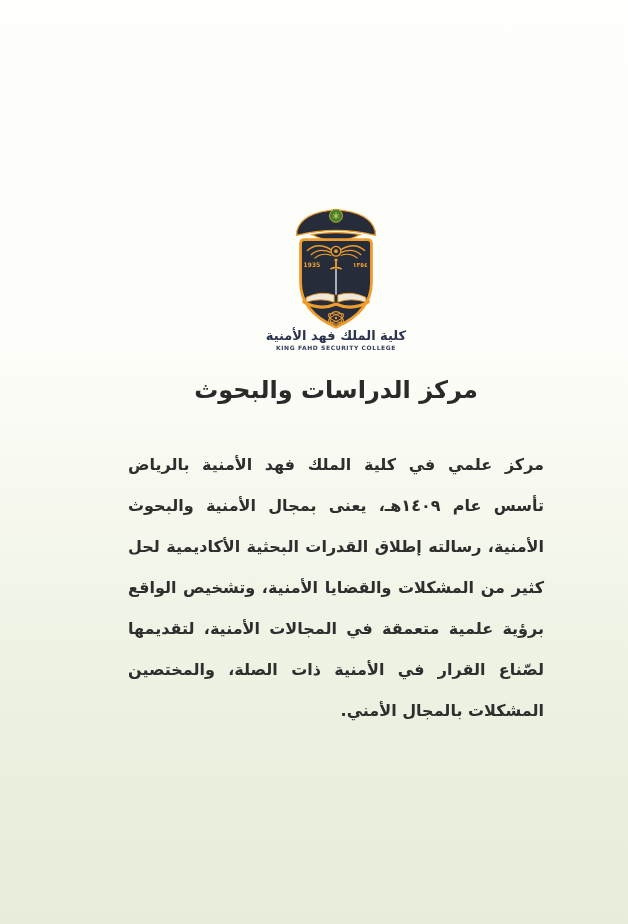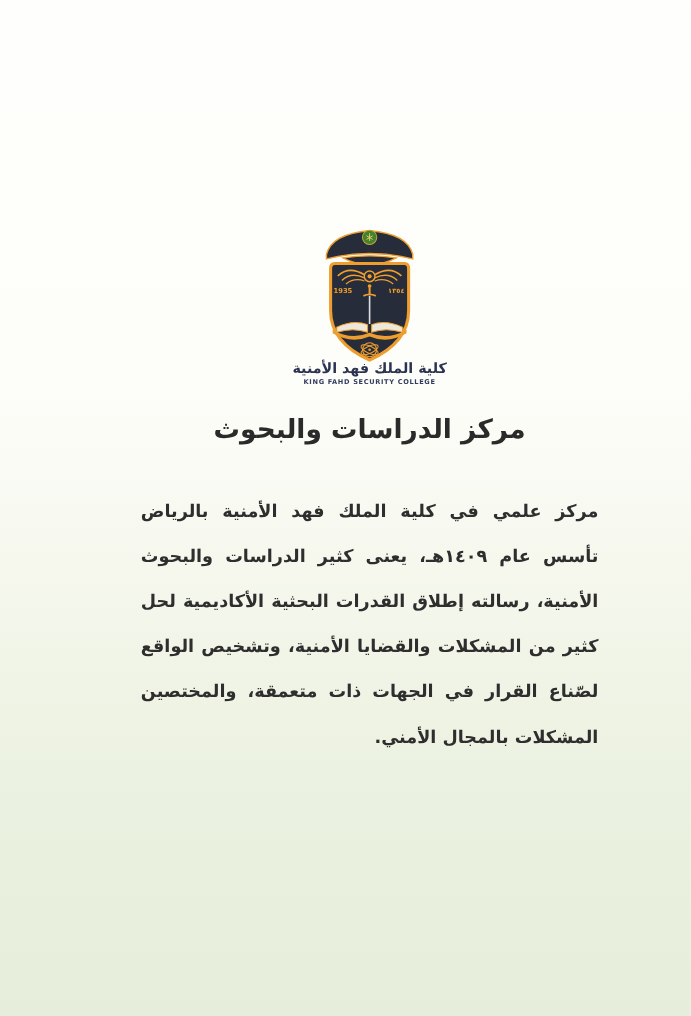--- a/index.html
+++ b/index.html
@@ -136,21 +136,22 @@
         </g>
       </svg>
       <div class="logo-caption-ar">كلية الملك فهد الأمنية</div>
       <div class="logo-caption-en">KING FAHD SECURITY COLLEGE</div>
     </div>
 
     <h1 class="page-title">مركز الدراسات والبحوث</h1>
 
     <div class="body-text">
       <div class="body-line">مركز علمي في كلية الملك فهد الأمنية بالرياض</div>
-      <div class="body-line">تأسس عام ١٤٠٩هـ، يعنى كثير الدراسات والبحوث</div>
+      <div class="body-line">تأسس عام ١٤٠٩هـ، يعنى بمجال الأمنية والبحوث</div>
       <div class="body-line">الأمنية، رسالته إطلاق القدرات البحثية الأكاديمية لحل</div>
       <div class="body-line">كثير من المشكلات والقضايا الأمنية، وتشخيص الواقع</div>
-      <div class="body-line">لصّناع القرار في الجهات ذات متعمقة، والمختصين</div>
+      <div class="body-line">برؤية علمية متعمقة في المجالات الأمنية، لتقديمها</div>
+      <div class="body-line">لصّناع القرار في الأمنية ذات الصلة، والمختصين</div>
       <div class="body-line last">المشكلات بالمجال الأمني.</div>
     </div>
 
   </div>
 </div>
 
 </body></html>

